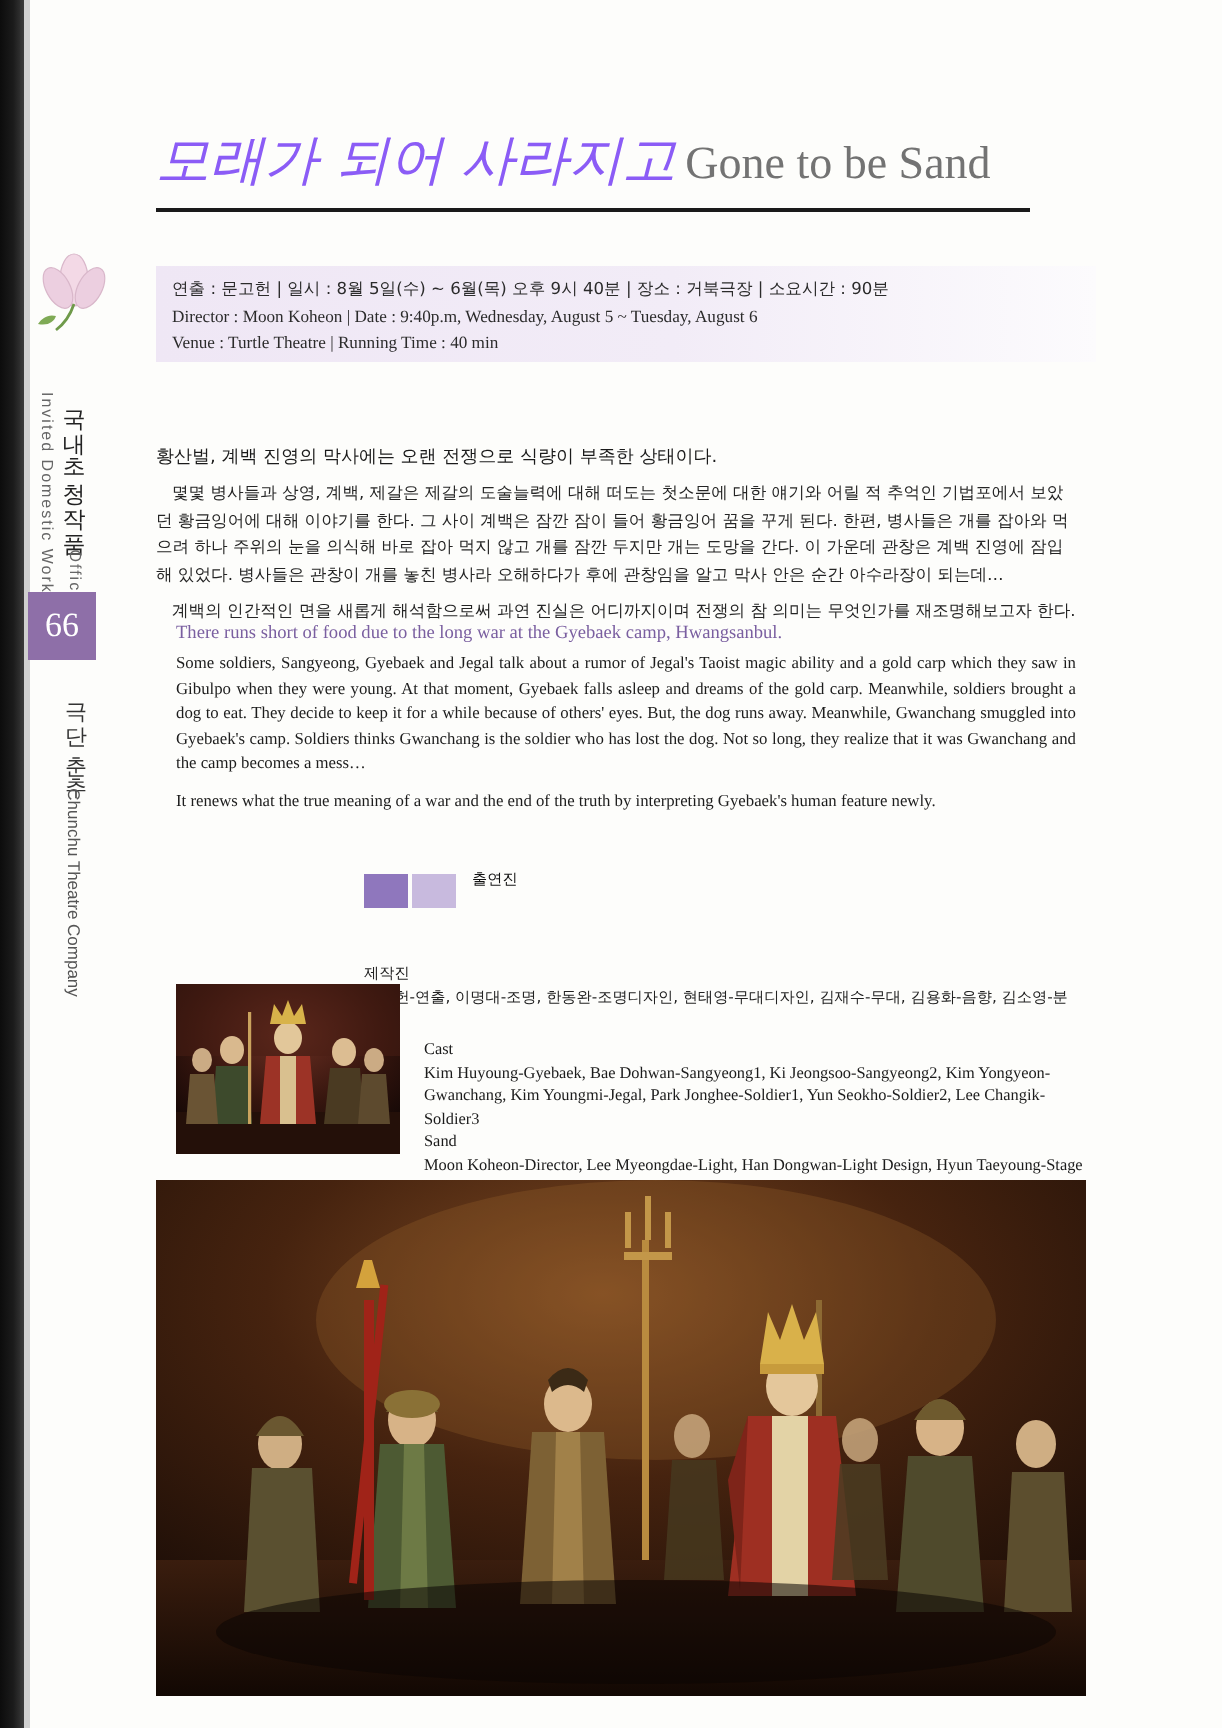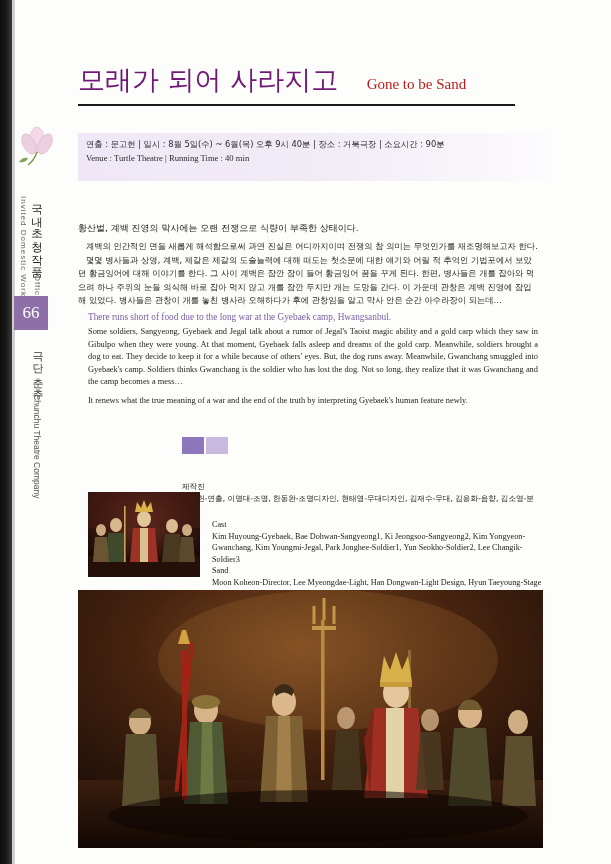--- a/index.html
+++ b/index.html
@@ -37,32 +37,33 @@
   }
   
   .title-wrap {
     position: absolute;
     left: 78px;
     top: 62px;
     width: 470px;
   }
   .title-ko {
     font-size: 27px;
-    color: #701a75;
+    color: #8b5cf6;
     letter-spacing: 0px;
     display: inline-block;
     vertical-align: baseline;
     font-family: "DejaVu Sans", sans-serif;
+    font-style: italic;
   }
   .title-en {
-    font-size: 15px;
-    color: #b91c1c;
+    font-size: 23px;
+    color: #737373;
     display: inline-block;
     vertical-align: baseline;
-    margin-left: 24px;
+    margin-left: 0;
     font-family: "Liberation Serif", serif;
   }
   .title-rule {
     position: absolute;
     left: 78px;
     top: 104px;
     width: 437px;
     height: 2px;
     background: #1a1a1a;
   }
@@ -293,40 +294,42 @@
 
   <div class="page-badge">66</div>
 
   <div class="side-company">
     <span class="ko">극단 춘추</span>
     <span class="en">Chunchu Theatre Company</span>
   </div>
 
   <div class="infobar">
     <div>연출 : 문고헌 | 일시 : 8월 5일(수) ~ 6월(목) 오후 9시 40분 | 장소 : 거북극장 | 소요시간 : 90분</div>
+    <div class="en">Director : Moon Koheon | Date : 9:40p.m, Wednesday, August 5 ~ Tuesday, August 6</div>
     <div class="en">Venue : Turtle Theatre | Running Time : 40 min</div>
   </div>
 
   <div class="syn-ko">
     <div class="lead">황산벌, 계백 진영의 막사에는 오랜 전쟁으로 식량이 부족한 상태이다.</div>
+    <p>몇몇 병사들과 상영, 계백, 제갈은 제갈의 도술늘력에 대해 떠도는 첫소문에 대한 얘기와 어릴 적 추억인 기법포에서 보았던 황금잉어에 대해 이야기를 한다. 그 사이 계백은 잠깐 잠이 들어 황금잉어 꿈을 꾸게 된다. 한편, 병사들은 개를 잡아와 먹으려 하나 주위의 눈을 의식해 바로 잡아 먹지 않고 개를 잠깐 두지만 개는 도망을 간다. 이 가운데 관창은 계백 진영에 잠입해 있었다. 병사들은 관창이 개를 놓친 병사라 오해하다가 후에 관창임을 알고 막사 안은 순간 아수라장이 되는데…</p>
     <p style="margin-top:5px;">계백의 인간적인 면을 새롭게 해석함으로써 과연 진실은 어디까지이며 전쟁의 참 의미는 무엇인가를 재조명해보고자 한다.</p>
-    <p>몇몇 병사들과 상영, 계백, 제갈은 제갈의 도술늘력에 대해 떠도는 첫소문에 대한 얘기와 어릴 적 추억인 기법포에서 보았던 황금잉어에 대해 이야기를 한다. 그 사이 계백은 잠깐 잠이 들어 황금잉어 꿈을 꾸게 된다. 한편, 병사들은 개를 잡아와 먹으려 하나 주위의 눈을 의식해 바로 잡아 먹지 않고 개를 잠깐 두지만 개는 도망을 간다. 이 가운데 관창은 계백 진영에 잠입해 있었다. 병사들은 관창이 개를 놓친 병사라 오해하다가 후에 관창임을 알고 막사 안은 순간 아수라장이 되는데…</p>
   </div>
 
   <div class="syn-en">
     <div class="head">There runs short of food due to the long war at the Gyebaek camp, Hwangsanbul.</div>
     <p>Some soldiers, Sangyeong, Gyebaek and Jegal talk about a rumor of Jegal's Taoist magic ability and a gold carp which they saw in Gibulpo when they were young. At that moment, Gyebaek falls asleep and dreams of the gold carp. Meanwhile, soldiers brought a dog to eat. They decide to keep it for a while because of others' eyes. But, the dog runs away. Meanwhile, Gwanchang smuggled into Gyebaek's camp. Soldiers thinks Gwanchang is the soldier who has lost the dog. Not so long, they realize that it was Gwanchang and the camp becomes a mess…</p>
     <p>It renews what the true meaning of a war and the end of the truth by interpreting Gyebaek's human feature newly.</p>
   </div>
 
   <div class="sw-chips">
     <span class="chip chip-a"></span><span class="chip chip-b"></span>
   </div>
 
   <div class="credits-ko">
+    <div class="lbl">출연진</div>
   </div>
 
   <div class="credits-ko2">
     <div>제작진</div>
     <div>문고헌-연출, 이명대-조명, 한동완-조명디자인, 현태영-무대디자인, 김재수-무대, 김용화-음향, 김소영-분장</div>
   </div>
 
   <div class="credits-en">
     <span class="hd">Cast</span>
     <span>Kim Huyoung-Gyebaek, Bae Dohwan-Sangyeong1, Ki Jeongsoo-Sangyeong2, Kim Yongyeon-Gwanchang, Kim Youngmi-Jegal, Park Jonghee-Soldier1, Yun Seokho-Soldier2, Lee Changik-Soldier3</span>

